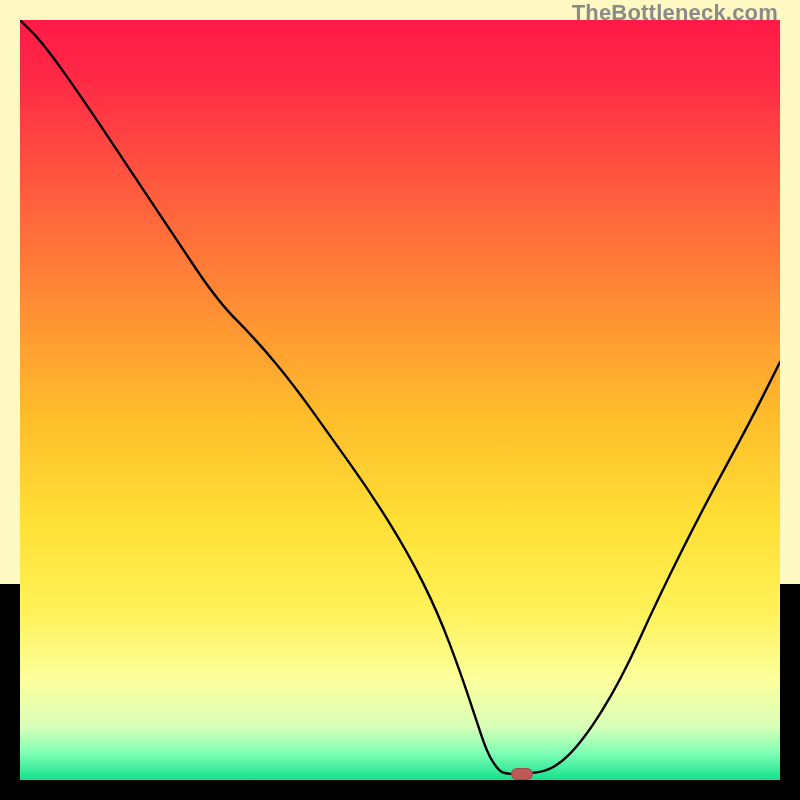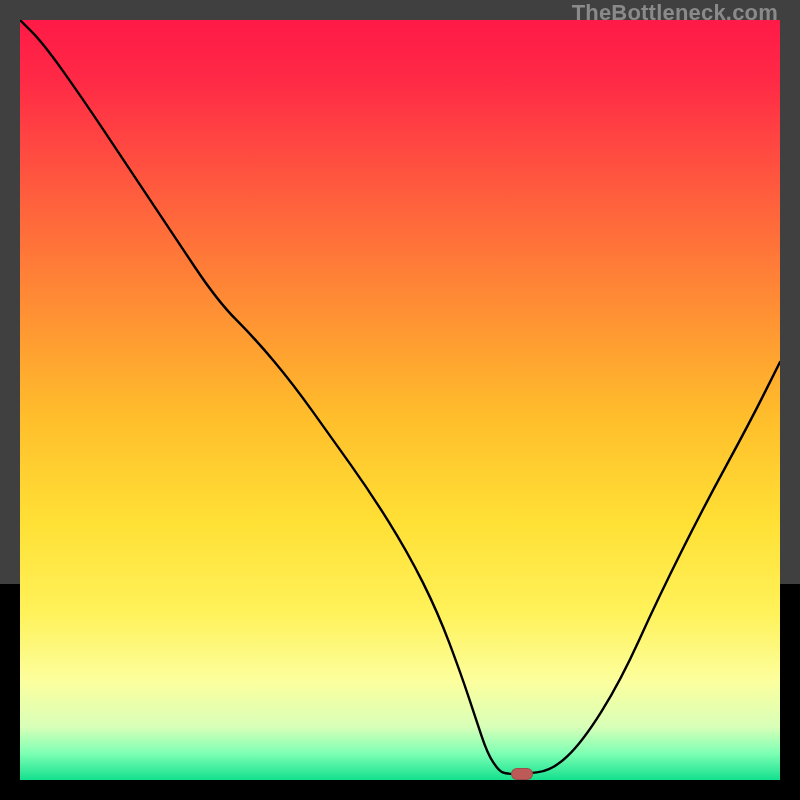--- a/index.html
+++ b/index.html
@@ -7,21 +7,21 @@
     padding: 0;
     width: 800px;
     height: 800px;
     background: #000;
     overflow: hidden;
   }
   .frame {
     position: relative;
     width: 800px;
     height: 584px;
-    background: #404040;
+    background: #fef9c3;
   }
   .plot-area {
     position: absolute;
     left: 20px;
     top: 20px;
     width: 760px;
     height: 760px;
     overflow: hidden;
   }
   .gradient {

